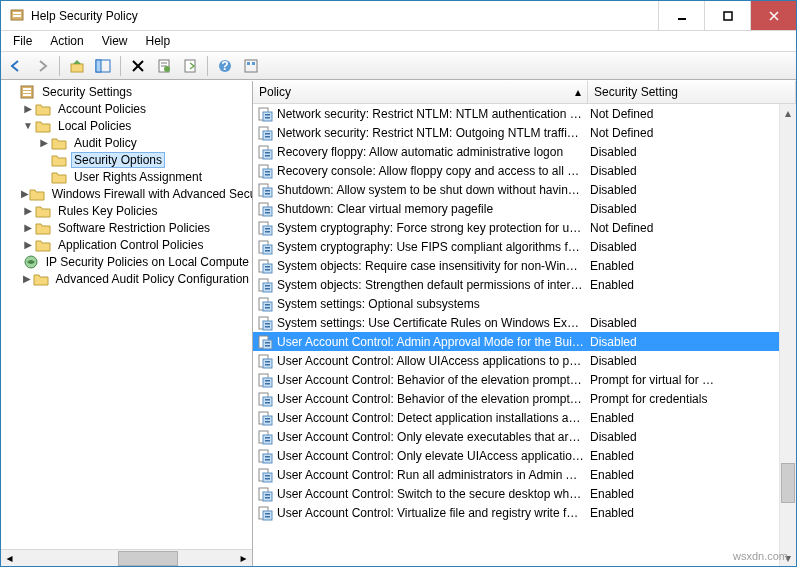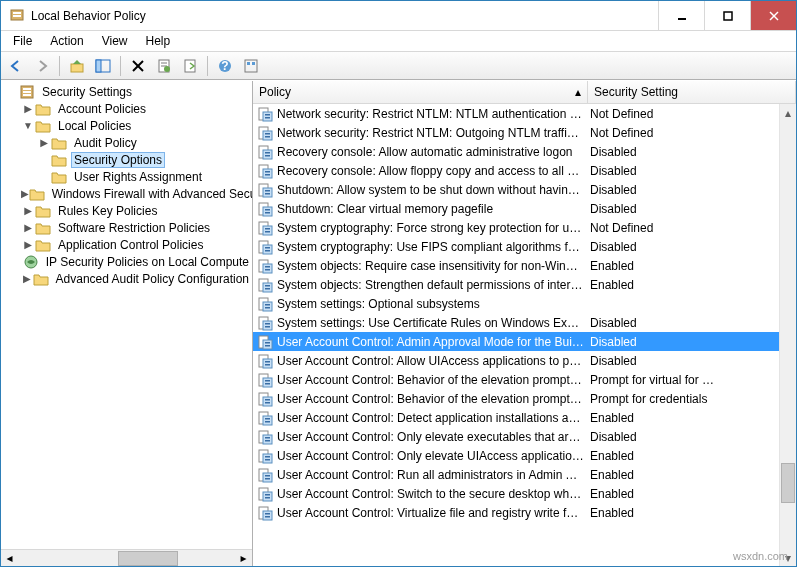--- a/index.html
+++ b/index.html
@@ -75,21 +75,21 @@
 <div class="window">
 
   <div class="titlebar">
     <span class="app-icon">
       <svg width="16" height="16" viewBox="0 0 16 16">
           <rect x="2" y="2" width="12" height="10" fill="#d9b36c" stroke="#9b7b3e"></rect>
           <rect x="4" y="4" width="8" height="2" fill="#fff"></rect>
           <rect x="4" y="7" width="8" height="2" fill="#fff"></rect>
         </svg>
     </span>
-    <span class="title">Local Behavior Policy</span>
+    <span class="title">Help Security Policy</span>
     <div class="win-btns">
       <div class="win-btn min">
           <svg width="10" height="10">
             <rect x="1" y="7" width="8" height="2" fill="#000"></rect>
           </svg>
         </div>
       <div class="win-btn max">
           <svg width="10" height="10">
             <rect x="1" y="1" width="8" height="8" fill="none" stroke="#000" stroke-width="1.5"></rect>
           </svg>
@@ -334,21 +334,21 @@
             </div>
             <div class="list-row">
               <span class="ricon">
                 <svg width="16" height="16">
                   <rect x="2" y="2" width="9" height="12" fill="#fff" stroke="#8a8a8a"></rect>
                   <rect x="6" y="6" width="9" height="9" fill="#c7dff5" stroke="#5b8fbf"></rect>
                   <rect x="8" y="8" width="5" height="1.5" fill="#3a6ea5"></rect>
                   <rect x="8" y="11" width="5" height="1.5" fill="#3a6ea5"></rect>
                 </svg>
               </span>
-              <span class="pcell">Recovery console: Allow automatic administrative logon</span>
+              <span class="pcell">Recovery floppy: Allow automatic administrative logon</span>
               <span class="scell">Disabled</span>
             </div>
             <div class="list-row">
               <span class="ricon">
                 <svg width="16" height="16">
                   <rect x="2" y="2" width="9" height="12" fill="#fff" stroke="#8a8a8a"></rect>
                   <rect x="6" y="6" width="9" height="9" fill="#c7dff5" stroke="#5b8fbf"></rect>
                   <rect x="8" y="8" width="5" height="1.5" fill="#3a6ea5"></rect>
                   <rect x="8" y="11" width="5" height="1.5" fill="#3a6ea5"></rect>
                 </svg>

